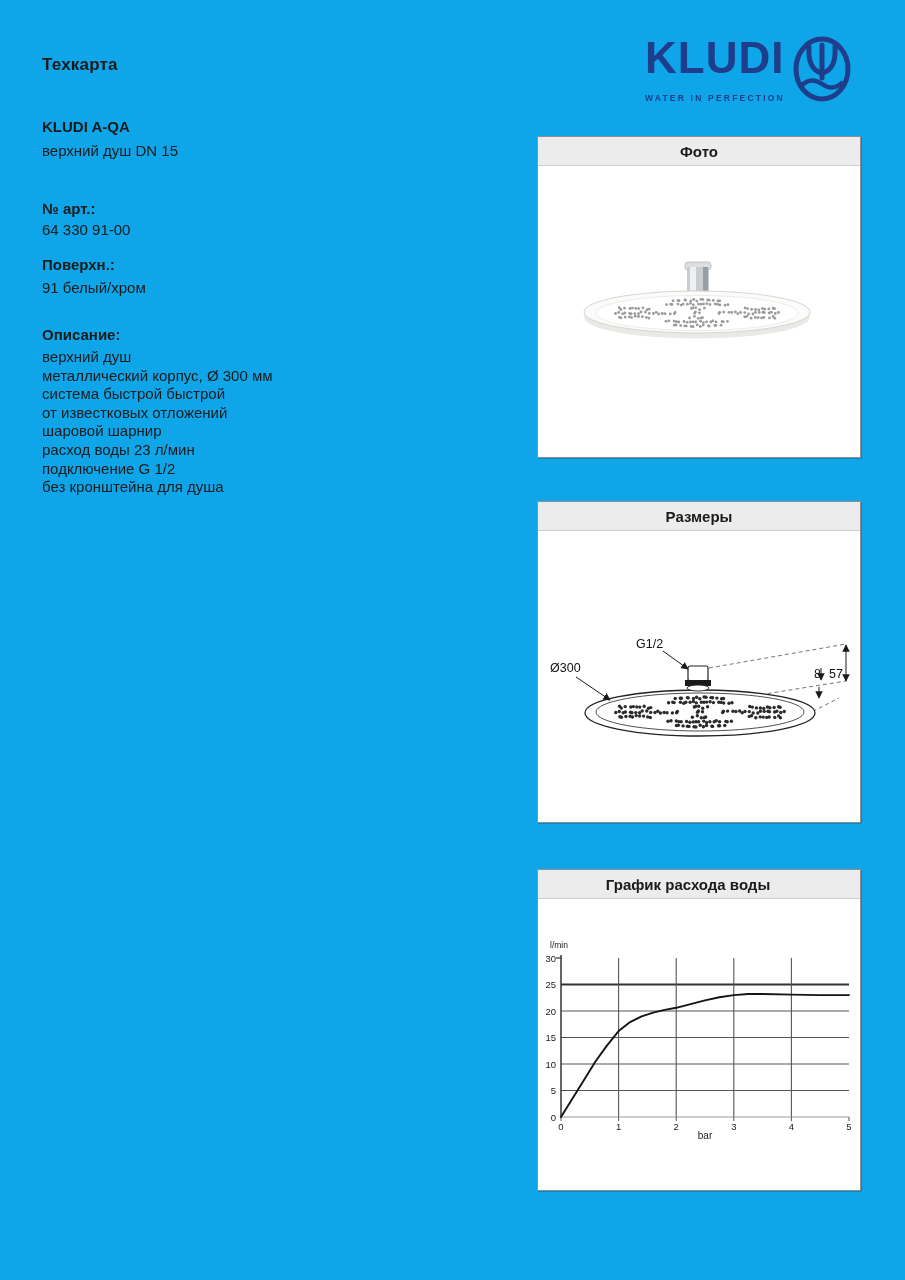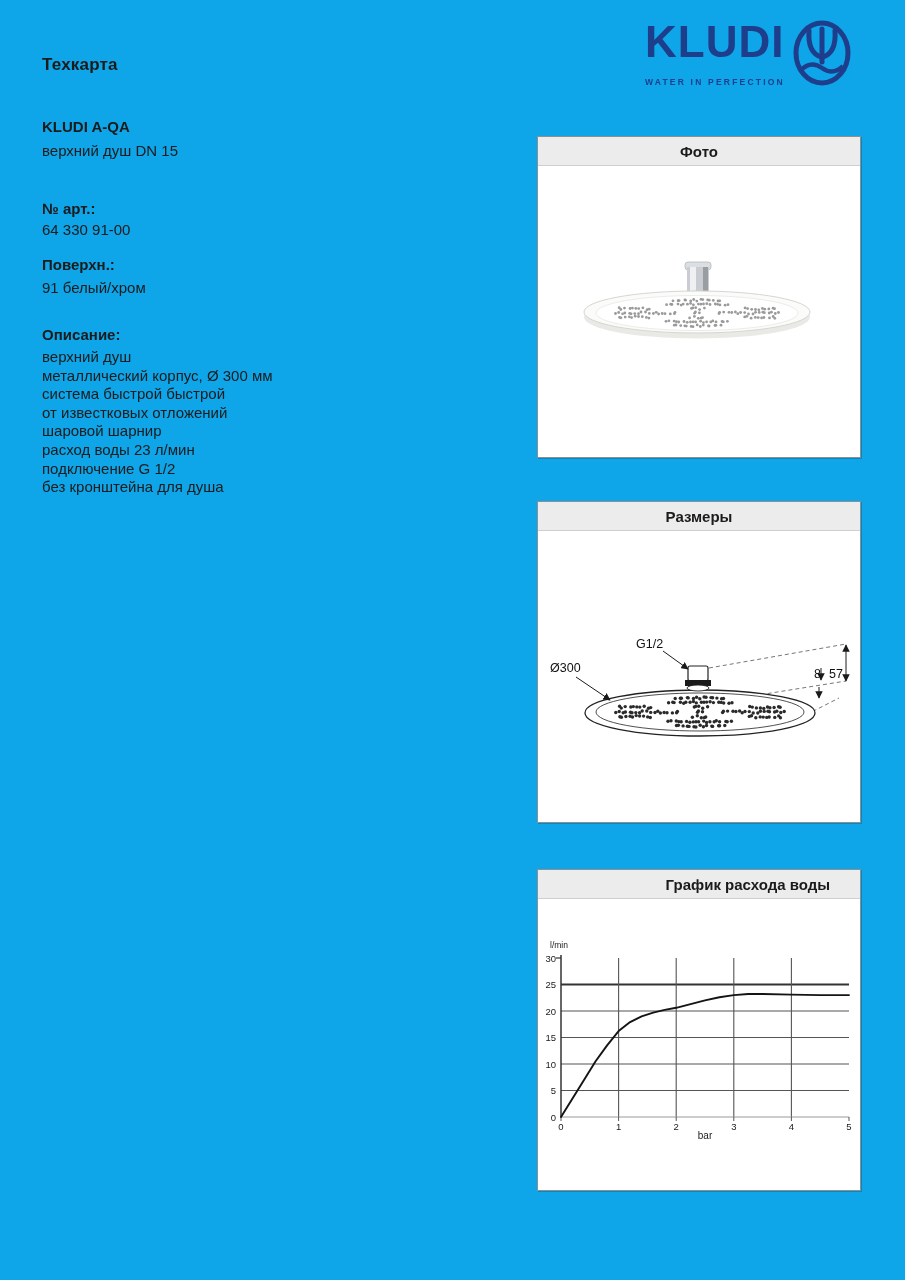--- a/index.html
+++ b/index.html
@@ -2,21 +2,21 @@
 <html><head>
 <meta charset="utf-8">
 <style>
   html,body{margin:0;padding:0;background:#fff;}
   .page{
     position:relative;width:905px;height:1280px;background:#0ea5e9;
     font-family:"Liberation Sans",sans-serif;color:#1b1b1b;overflow:hidden;
   }
   .doc-title{position:absolute;left:42px;top:55px;font-size:17px;font-weight:600;letter-spacing:.2px;}
   
-  .logo{position:absolute;left:645px;top:20px;display:flex;align-items:flex-start;}
+  .logo{position:absolute;left:645px;top:36px;display:flex;align-items:flex-start;}
   .logo-textwrap{display:flex;flex-direction:column;}
   .logo-brand{font-size:44px;line-height:44px;font-weight:700;color:#1e3e8c;letter-spacing:1px;}
   .logo-tagline{font-size:8.5px;font-weight:700;color:#1e3e8c;letter-spacing:2.2px;margin-top:13px;white-space:nowrap;}
   .logo-emblem{margin-left:7px;margin-top:0px;}
   
   .lc{position:absolute;left:42px;font-size:15px;}
   .b{font-weight:700;}
   .product-name{top:118px;}
   .product-sub{top:142px;}
   .lbl-art{top:200px;}
@@ -27,21 +27,21 @@
   .desc-lines{top:348px;line-height:18.6px;}
   
   .panel{
     position:absolute;left:537px;width:324px;height:322px;box-sizing:border-box;
     border:1px solid #8f8f8f;background:#fff;box-shadow:1px 1px 0 rgba(0,0,0,.18);
   }
   .panel-hd{
     height:29px;line-height:29px;background:#ececec;border-bottom:1px solid #cfcfcf;
     text-align:center;font-weight:700;font-size:15px;box-sizing:border-box;
   }
-  .panel-hd.align-right{text-align:right;padding-right:30px;}
+  .panel-hd.align-right{text-align:center;padding-right:22px;}
   #panel-photo{top:136px;}
   #panel-dims{top:501px;}
   #panel-chart{top:869px;}
   svg.canvas{display:block;width:322px;height:292px;font-family:"Liberation Sans",sans-serif;}
 </style>
 </head>
 <body>
 
 <div class="page">
 

